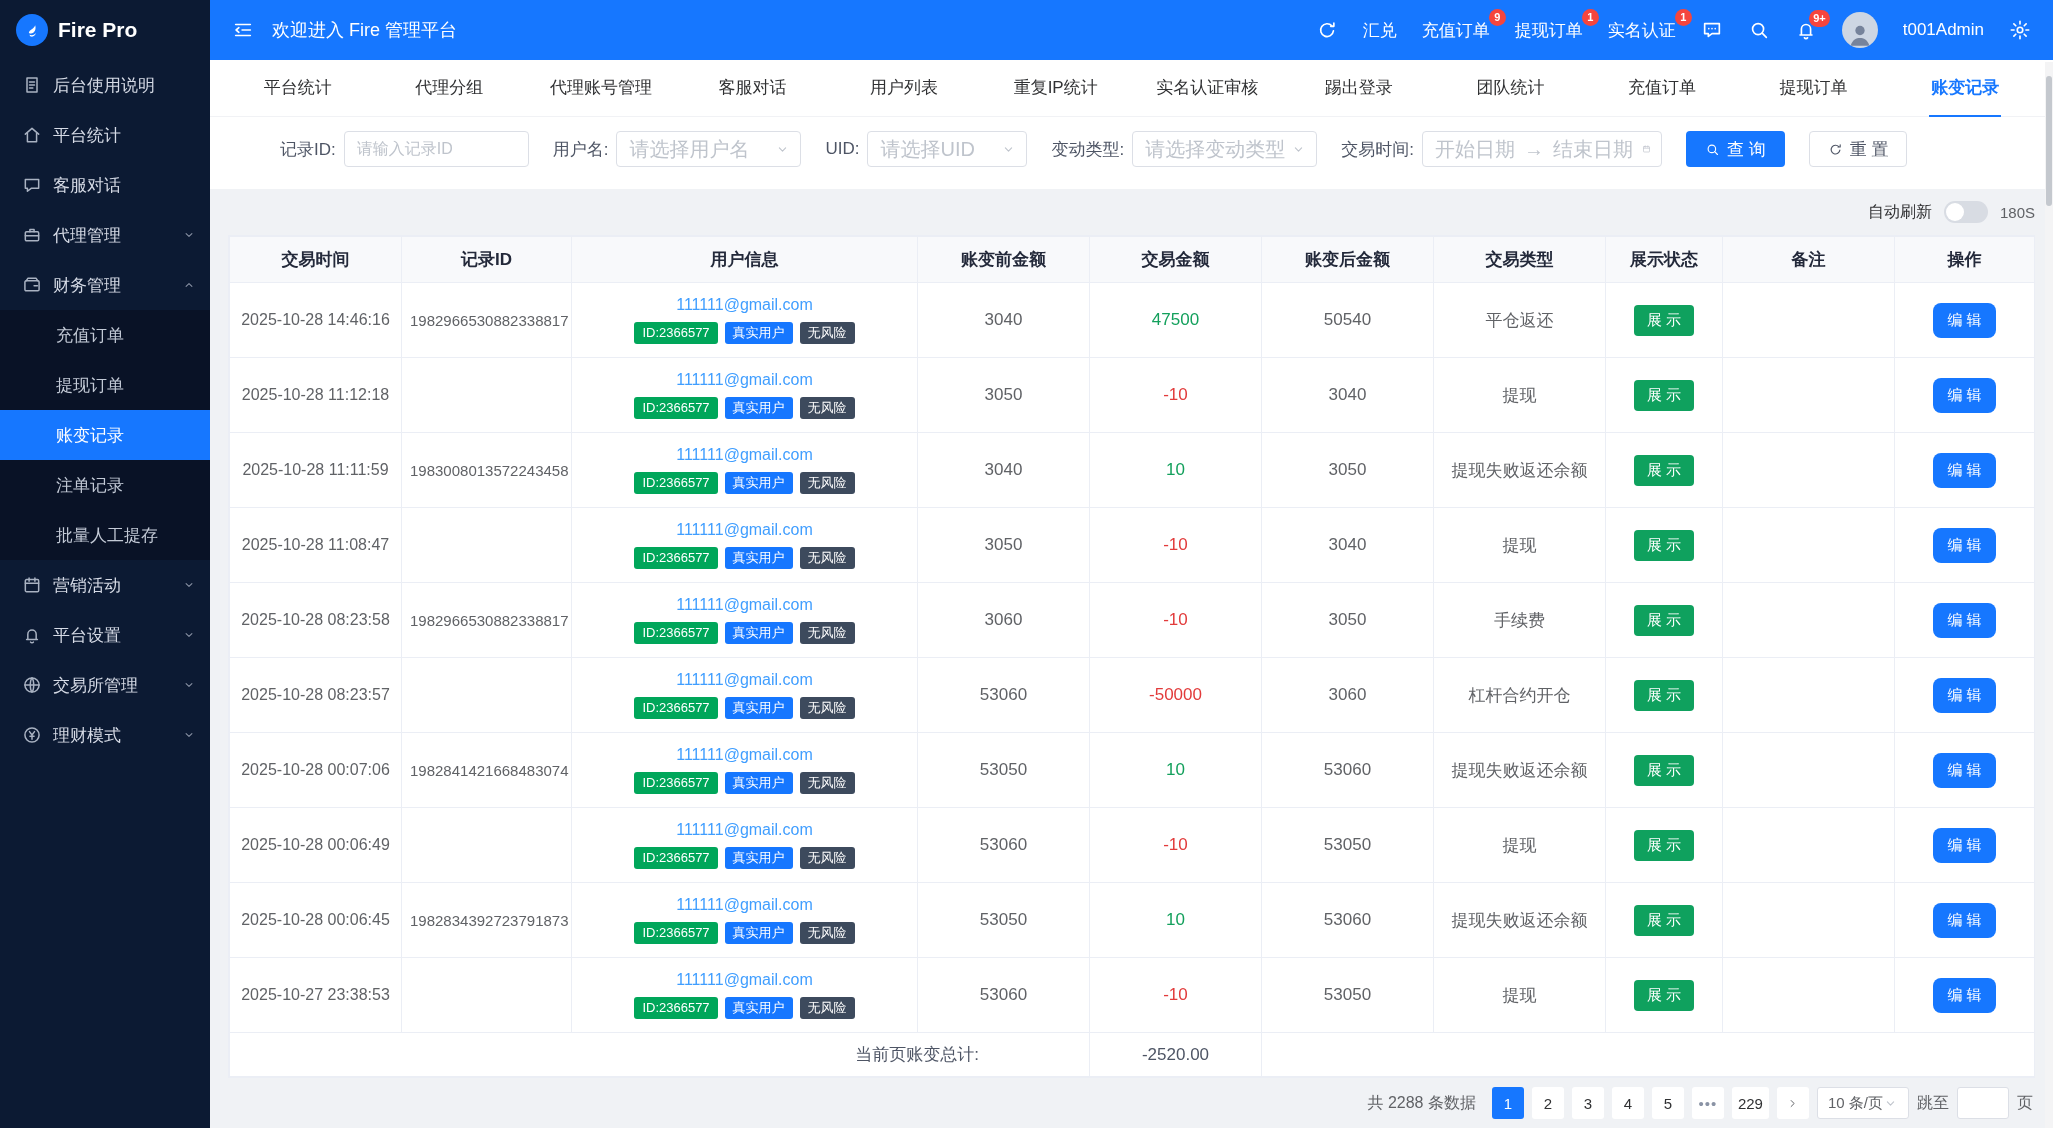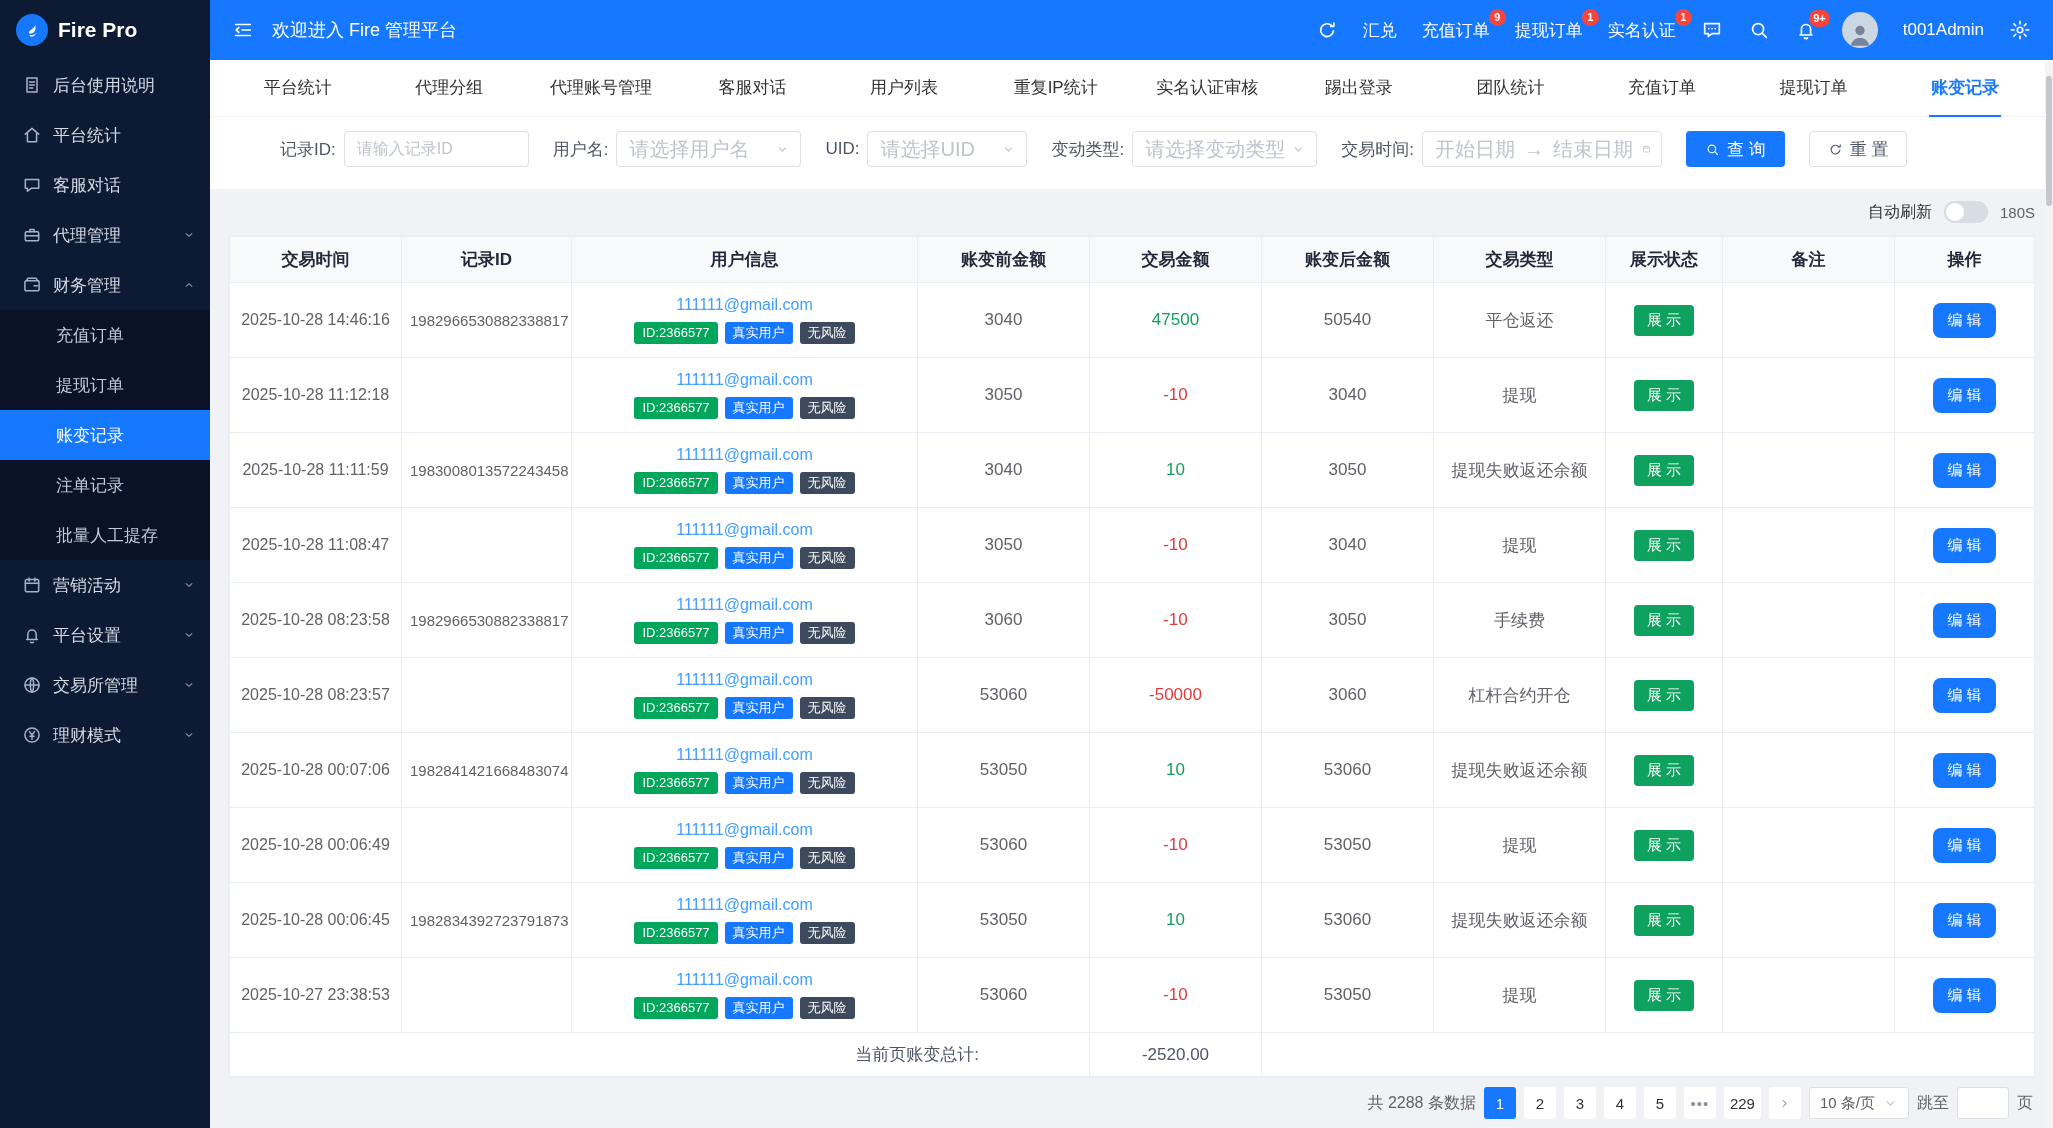--- a/index.html
+++ b/index.html
@@ -89,26 +89,26 @@
   .ub.b{background:var(--badge-blue,#1677ff)}
   .ub.d{background:var(--badge-dark,#3d4a5d)}
   .status-badge{display:inline-block;background:var(--status-green,#0fa15e);color:#fff;font-size:15px;padding:6px 13px;border-radius:4px;white-space:nowrap}
   .edit-btn{background:var(--primary,#1677ff);color:#fff;border:none;font-size:15px;padding:8px 14px;border-radius:8px;cursor:pointer;font-family:inherit;white-space:nowrap}
   tfoot td{height:44px;font-size:17px;color:#4e5565}
   .tfoot-label{text-align:right;padding-right:110px}
 
   
   .pagination{height:56px;display:flex;align-items:center;justify-content:flex-end;gap:8px;font-size:16px;color:#606266;padding-right:2px}
   #pages{display:contents}
-  .pg-total{white-space:nowrap}
+  .pg-total{margin-right:8px;white-space:nowrap}
   .page-btn{min-width:32px;height:32px;border:none;background:#fff;border-radius:3px;font-size:15px;color:#303133;cursor:pointer;display:inline-flex;align-items:center;justify-content:center;font-family:inherit;padding:0 6px}
   .page-btn.active{background:var(--primary,#1677ff);color:#fff}
   .page-btn.ellipsis{color:#8a93a5;letter-spacing:1px}
   .page-btn.next .ic{width:13px;height:13px;color:#606266}
-  .size-select{height:32px;background:#fff;border:1px solid #dcdfe6;border-radius:3px;display:flex;align-items:center;gap:8px;padding:0 10px;font-size:15px;cursor:pointer;color:#606266;white-space:nowrap}
+  .size-select{height:32px;background:#fff;border:1px solid #dcdfe6;border-radius:3px;display:flex;align-items:center;gap:0;padding:0 10px;font-size:15px;cursor:pointer;color:#606266;white-space:nowrap}
   .pg-jump-input{width:52px;height:32px;border:1px solid #dcdfe6;border-radius:3px;outline:none;text-align:center;font-size:15px;font-family:inherit;background:#fff}
   .pg-jump-label,.pg-jump-unit{white-space:nowrap}
 
   
   .scrollbar{position:fixed;top:62px;right:0;width:8px;bottom:0;background:#f4f4f5}
   .scroll-thumb{position:absolute;top:14px;right:1px;width:6px;height:130px;border-radius:3px;background:#c4c8ce}
 </style>
 </head>
 <body>
 

